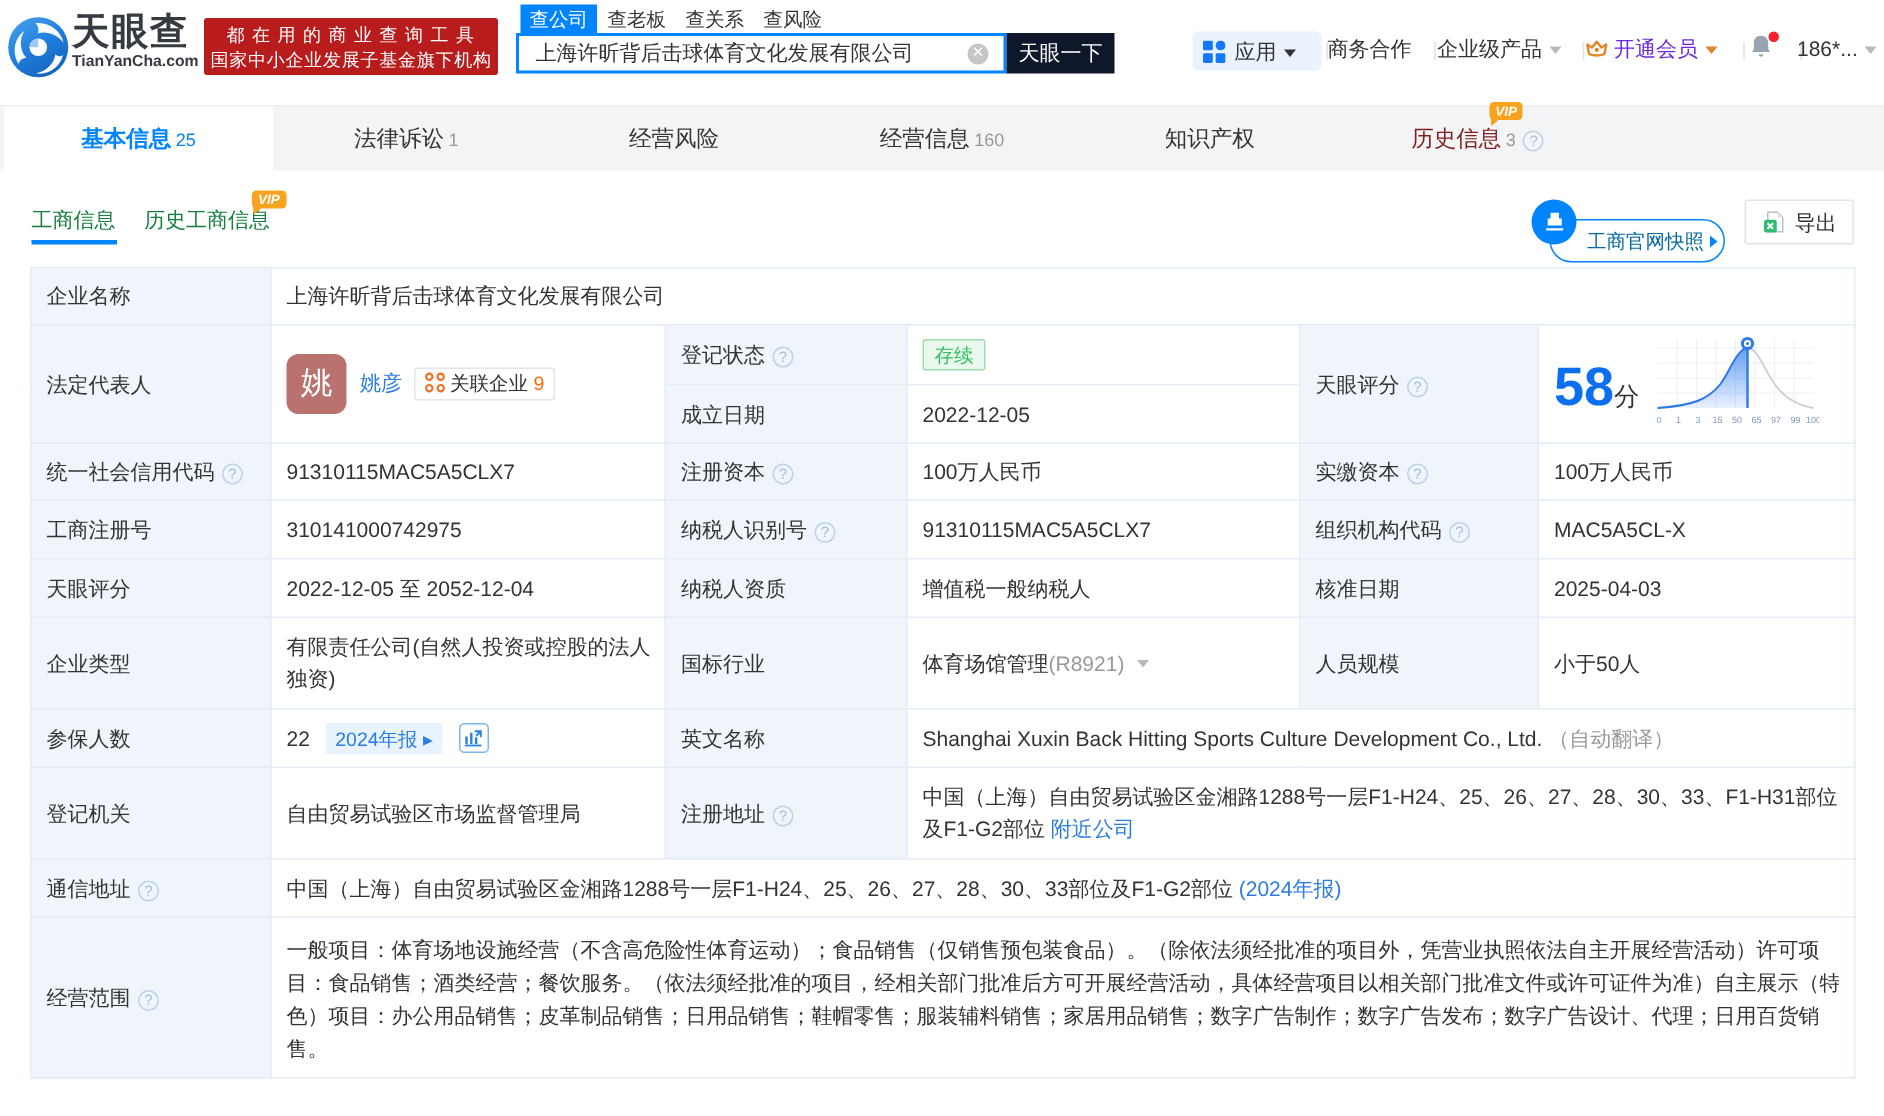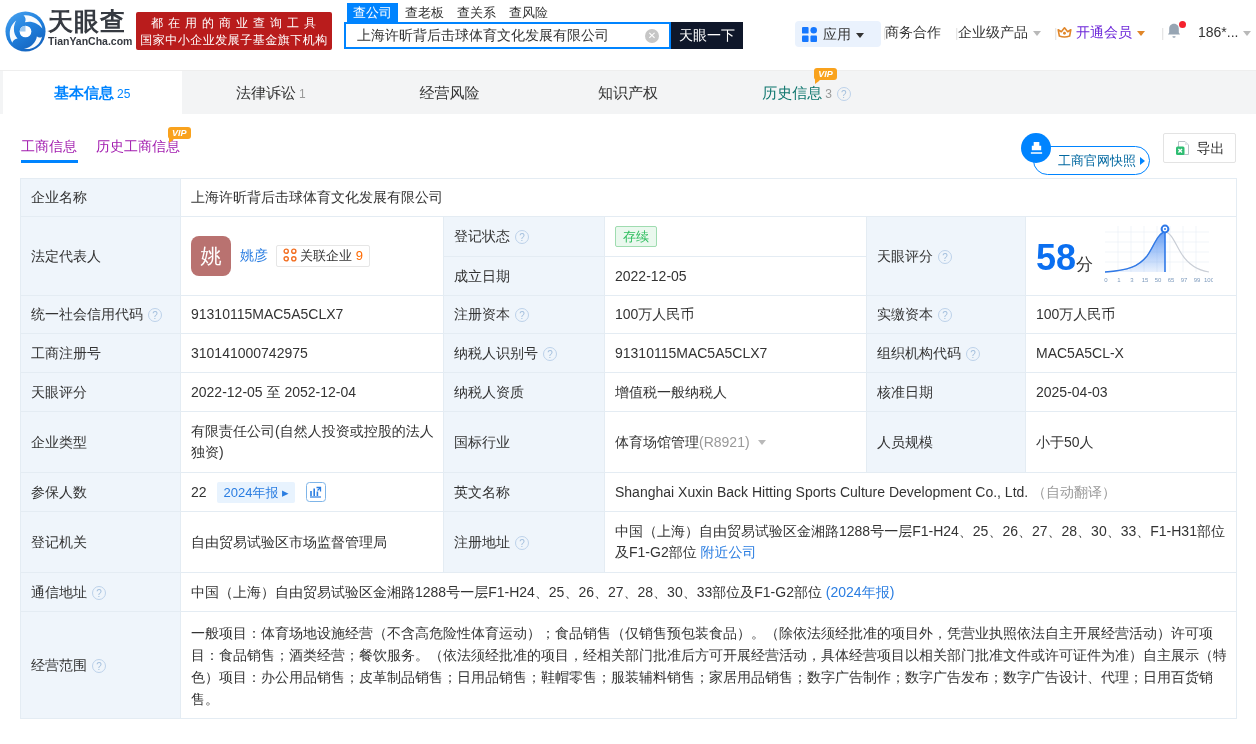--- a/index.html
+++ b/index.html
@@ -33,27 +33,27 @@
 .caret { display:inline-block; width:0; height:0; border-left:4px solid transparent; border-right:4px solid transparent; border-top:5px solid #333; vertical-align:middle; margin-left:5px; }
 .caret.gray { border-top-color:#b9b9b9; }
 .caret.orange { border-top-color:#e08629; }
 
 
 #nav { position:absolute; top:70px; left:0; width:1256px; height:44px; background:#f3f4f5; border-top:1px solid #eee; padding-left:3px; }
 #nav .tab { float:left; width:178.57px; height:44px; line-height:44px; text-align:center; font-size:15px; color:#333; position:relative; }
 #nav .tab.on { background:#fff; color:#0084ff; font-weight:bold; }
 #nav .cnt { font-size:12px; color:#999; font-weight:normal; margin-left:3px; }
 #nav .tab.on .cnt { color:#0084ff; }
-#nav .his { color:#0f766e; }
+#nav .his { color:#7f1d1d; }
 .vipbadge { position:absolute; display:inline-block; background:#f9a21d; color:#fff; font-size:9px; font-weight:bold; font-style:italic; border-radius:3px; padding:1px 4px; line-height:10px; }
 .vipbadge:after { content:""; position:absolute; left:1px; bottom:-4px; width:0; height:0; border:3px solid transparent; border-top:4px solid #f9a21d; border-left:4px solid #f9a21d; }
 
 
 #sub { position:absolute; top:114px; left:0; width:1256px; height:64px; background:#fff; }
-.subtab { position:absolute; top:24px; font-size:14px; color:#a21caf; }
+.subtab { position:absolute; top:24px; font-size:14px; color:#15803d; }
 #subline { position:absolute; left:21px; top:160px; width:57px; height:3px; background:#0084ff; }
 #snapbtn { position:absolute; left:1033px; top:146px; width:117px; height:29px; border:1px solid #0084ff; border-radius:15px; color:#0369a1; font-size:13px; line-height:27px; padding-left:24px; }
 #snapicon { position:absolute; left:1021px; top:133px; width:30px; height:30px; border-radius:50%; background:#0084ff; color:#fff; text-align:center; line-height:30px; }
 #exportbtn { position:absolute; left:1163px; top:133px; width:73px; height:30px; border:1px solid #e3e3e3; border-radius:2px; font-size:14px; color:#333; text-align:center; line-height:28px; }
 
 
 #tbl { position:absolute; top:178px; left:20px; width:1216px; border-collapse:collapse; table-layout:fixed; font-size:14px; color:#333; }
 #tbl td { border:1px solid #e4ecf3; padding:0 10px; vertical-align:middle; line-height:21px; }
 #tbl td.lb { background:#eff5fb; }
 .q { display:inline-block; width:14px; height:14px; border:1px solid #bdd2ea; border-radius:50%; color:#a3bfdd; font-size:10px; line-height:13px; text-align:center; vertical-align:0px; margin-left:5px; }
@@ -121,20 +121,21 @@
         </svg><span style="position:absolute;right:-4px;top:-1px;width:7px;height:7px;background:#f5222d;border-radius:50%"></span></span>
     <span class="sep" style="position:absolute;left:396px;top:5px">|</span>
     <span class="mi" style="position:absolute;left:403px;top:4px">186*...<span class="caret gray"></span></span>
   </div>
 </div>
 
 <div id="nav">
   <div class="tab on">基本信息<span class="cnt">25</span></div>
   <div class="tab">法律诉讼<span class="cnt">1</span></div>
   <div class="tab">经营风险</div>
+  <div class="tab">经营信息<span class="cnt">160</span></div>
   <div class="tab">知识产权</div>
   <div class="tab"><span class="his">历史信息</span><span class="cnt">3</span><span class="q">?</span><span class="vipbadge" style="left:97px;top:-3px">VIP</span></div>
 </div>
 
 <div id="sub">
   <span class="subtab" style="left:21px">工商信息</span>
   <span class="subtab" style="left:96px">历史工商信息</span>
   <span class="vipbadge" style="left:168px;top:13px">VIP</span>
 </div>
 <div id="subline"></div>

